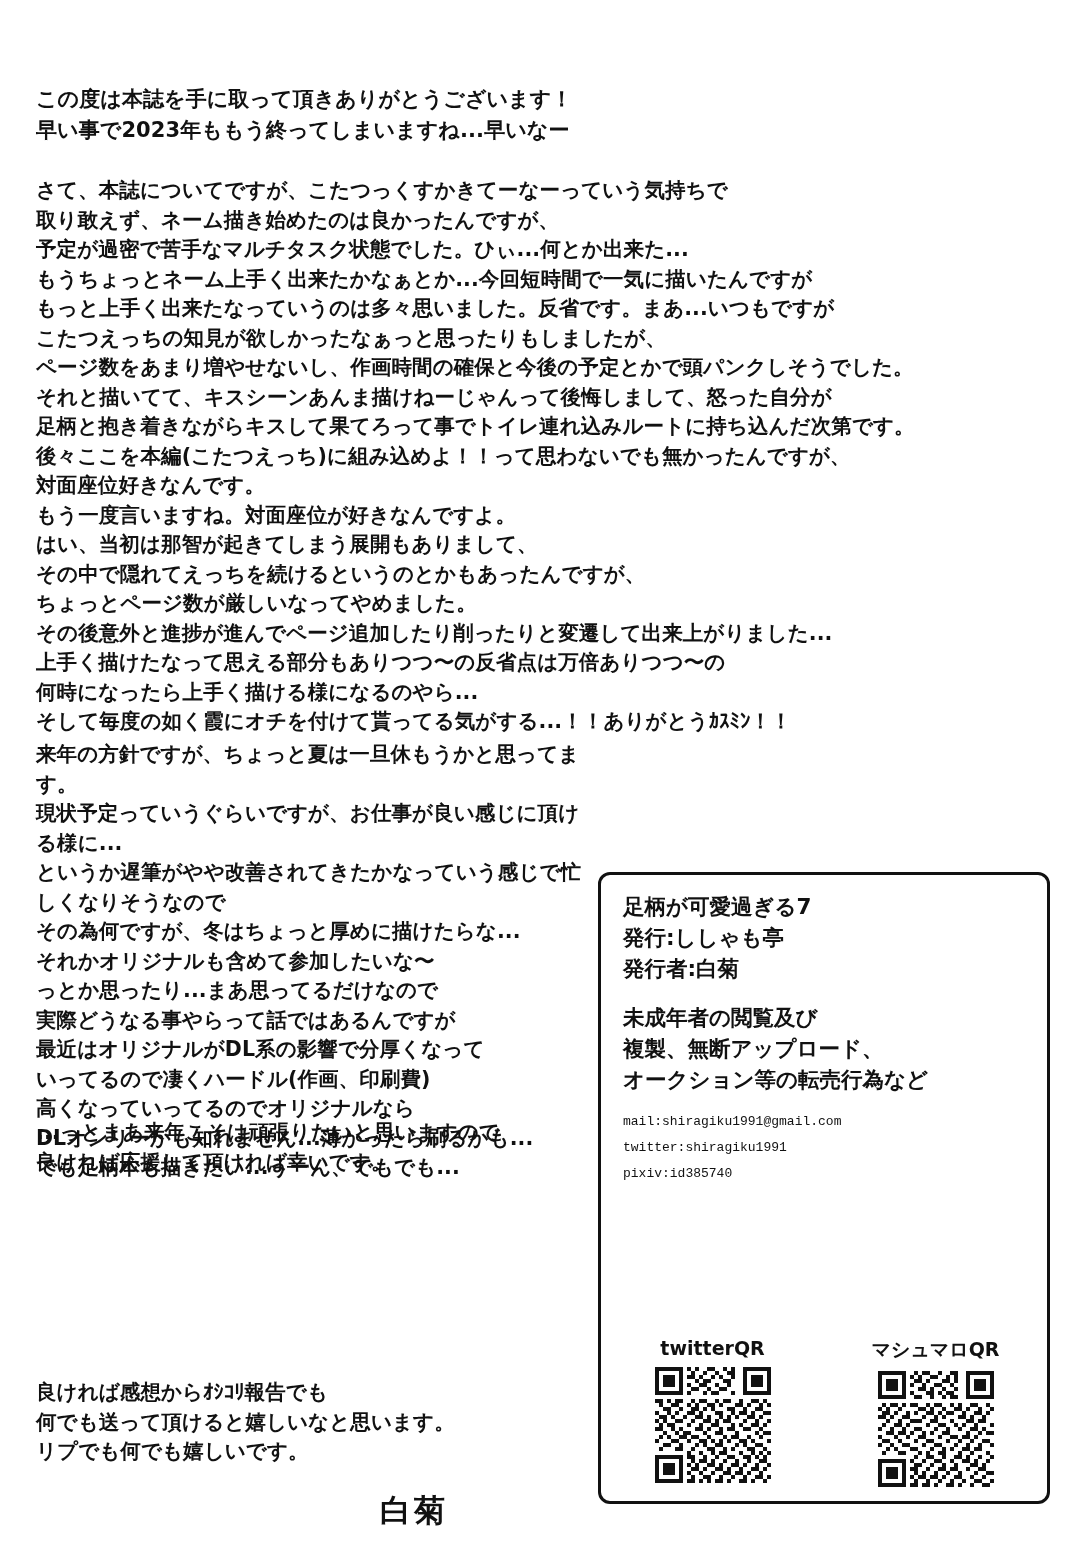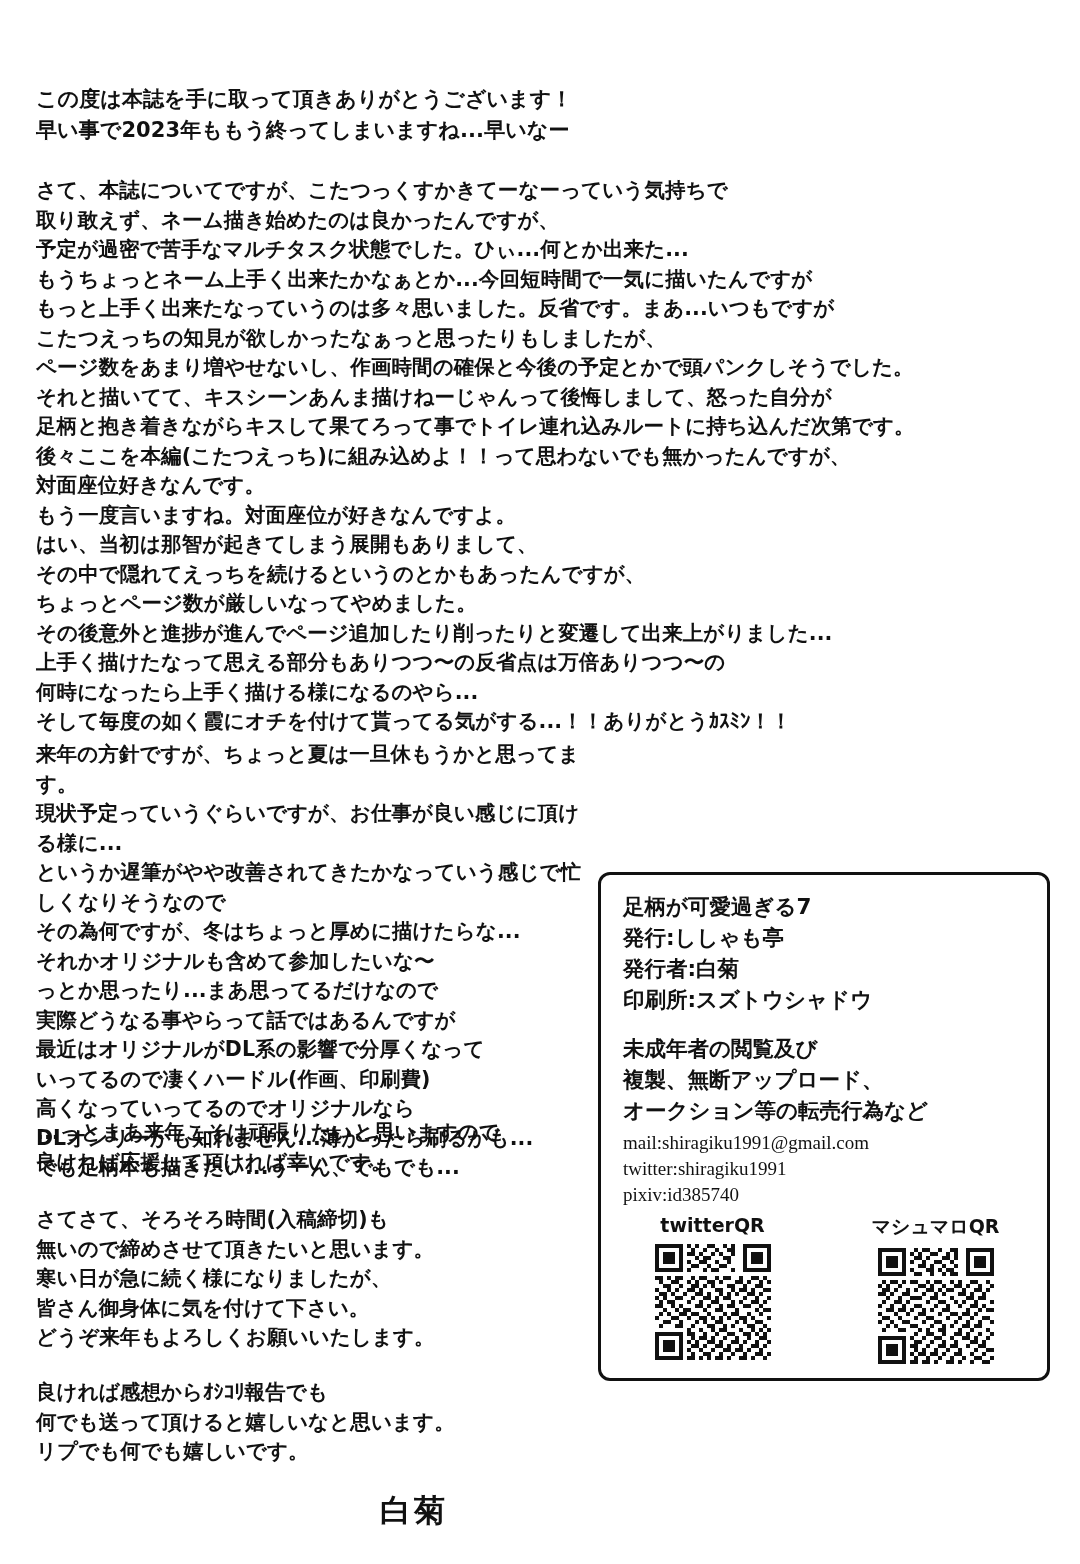--- a/index.html
+++ b/index.html
@@ -80,44 +80,44 @@
     left: 380px;
     font-size: 31px;
     font-weight: 700;
     letter-spacing: 3px;
   }
   .colophon {
     position: absolute;
     left: 598px;
     top: 872px;
     width: 452px;
-    height: 509px;
+    height: 632px;
     border: 3px solid #111111;
     border-radius: 12px;
     box-sizing: border-box;
     padding: 16px 22px;
   }
   .colophon .line {
     font-size: 21.5px;
     line-height: 31px;
     font-weight: 700;
   }
   .colophon .gap {
     height: 18px;
   }
   .colophon .notice {
     font-size: 21.5px;
     line-height: 31px;
     font-weight: 700;
     white-space: pre-wrap;
   }
   .colophon .contact {
-    margin-top: 4px;
-    font-family: Liberation Serif, serif;
-    font-size: 19px;
+    margin-top: 14px;
+    font-family: Liberation Mono, monospace;
+    font-size: 13px;
     line-height: 26px;
     white-space: pre-wrap;
   }
   .qr-row {
     position: absolute;
     left: 0;
     right: 0;
     bottom: 14px;
     display: flex;
     justify-content: space-around;
@@ -177,37 +177,31 @@
 実際どうなる事やらって話ではあるんですが
 最近はオリジナルがDL系の影響で分厚くなって
 いってるので凄くハードル(作画、印刷費)
 高くなっていってるのでオリジナルなら
 DLオンリーかも知れません...薄かったら刷るかも...
 でも足柄本も描きたい...うーん、でもでも...</div>
 
   <div class="block body3">...っとまあ来年こそは頑張りたいと思いますので
 良ければ応援して頂ければ幸いです。</div>
 
-  <div class="block body4">さてさて、そろそろ時間(入稿締切)も
-無いので締めさせて頂きたいと思います。
-寒い日が急に続く様になりましたが、
-皆さん御身体に気を付けて下さい。
-どうぞ来年もよろしくお願いいたします。</div>
 
   <div class="block body5">良ければ感想からｵｼｺﾘ報告でも
 何でも送って頂けると嬉しいなと思います。
 リプでも何でも嬉しいです。</div>
 
   <div class="signature">白菊</div>
 
   <div class="colophon">
     <div class="line">足柄が可愛過ぎる7</div>
     <div class="line">発行:ししゃも亭</div>
     <div class="line">発行者:白菊</div>
-    <div class="line">印刷所:スズトウシャドウ</div>
 
     <div class="gap"></div>
 
     <div class="notice">未成年者の閲覧及び
 複製、無断アップロード、
 オークション等の転売行為など</div>
 
     <div class="contact">mail:shiragiku1991@gmail.com
 twitter:shiragiku1991
 pixiv:id385740</div>

